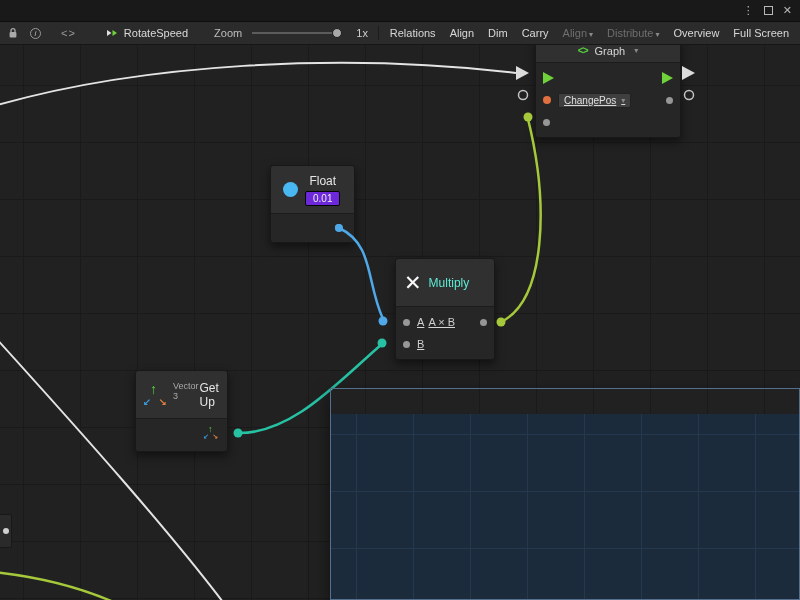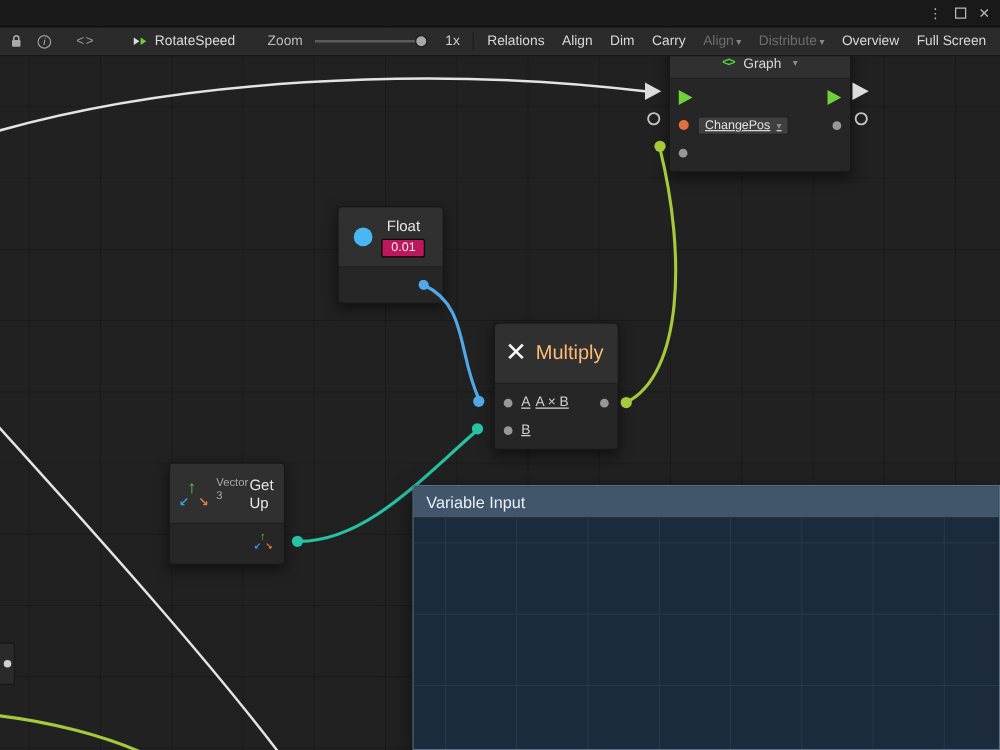--- a/index.html
+++ b/index.html
@@ -82,30 +82,30 @@
     border-radius:2px;padding:1px 5px;font-size:10px;color:#e0e0e0;gap:5px;margin-left:7px;
   }
   .dropdown .caret{margin:0;}
   
   .node.float{left:270px;top:165px;width:85px;}
   .node.float .node-header{height:48px;padding:4px 12px;}
   .float-circle{width:15px;height:15px;border-radius:50%;background:#49b8f2;flex:none;}
   .float-col{display:flex;flex-direction:column;align-items:center;gap:3px;}
   .float-label{font-size:12px;color:#e6e6e6;}
   .value-box{
-    background:#be185d;border:1px solid #040404;border-radius:2px;color:#ececec;
+    background:#6d28d9;border:1px solid #040404;border-radius:2px;color:#ececec;
     font-size:10px;padding:1px 7px;min-width:34px;text-align:center;
   }
   .node.float .node-body{height:28px;position:relative;padding:0;}
   .node.float .out-dot{position:absolute;right:12px;top:10px;width:7px;height:7px;border-radius:50%;background:#4fa8e8;}
   
   .node.multiply{left:395px;top:258px;width:100px;}
   .node.multiply .node-header{height:48px;}
   .x-glyph{font-size:21px;color:#fafafa;font-weight:bold;line-height:1;}
-  .m-title{font-size:16px;color:#fdba74;}
+  .m-title{font-size:12px;color:#5eead4;}
   .port-row .lbl{margin-left:7px;}
   .port-row .rgt{margin-left:auto;display:flex;align-items:center;gap:25px;}
   
   .node.vector3{left:135px;top:370px;width:93px;}
   .node.vector3 .node-header{height:48px;}
   .v3icon{position:relative;width:22px;height:22px;flex:none;}
   .v3icon .up{position:absolute;left:6px;top:-3px;color:#56d33c;font-size:14px;font-weight:bold;}
   .v3icon .dl{position:absolute;left:-1px;bottom:-2px;color:#3aa0e8;font-size:10px;font-weight:bold;}
   .v3icon .dr{position:absolute;right:-1px;bottom:-2px;color:#e8833f;font-size:10px;font-weight:bold;}
   .v3icon.mini{width:13px;height:13px;}
@@ -292,20 +292,17 @@
       <circle class="dot-teal" cx="238" cy="433" r="4.5"></circle>
       <circle class="dot-teal" cx="382" cy="343" r="4.5"></circle>
       <path class="wire-olive" d="M501,322 C546,300 549,204 528,119"></path>
       <circle class="dot-olive" cx="501" cy="322" r="4.5"></circle>
       <circle class="dot-olive" cx="528" cy="117" r="4.5"></circle>
       <circle class="ring-port" cx="523" cy="95" r="4.5"></circle>
       <circle class="ring-port" cx="689" cy="95" r="4.5"></circle>
     </svg>
 
     <div class="var-panel">
-      <div class="var-header">
-        <span>Variable Input</span>
-      </div>
       <div class="var-body"></div>
     </div>
 
   </div>
 </div>
 
 </body></html>

